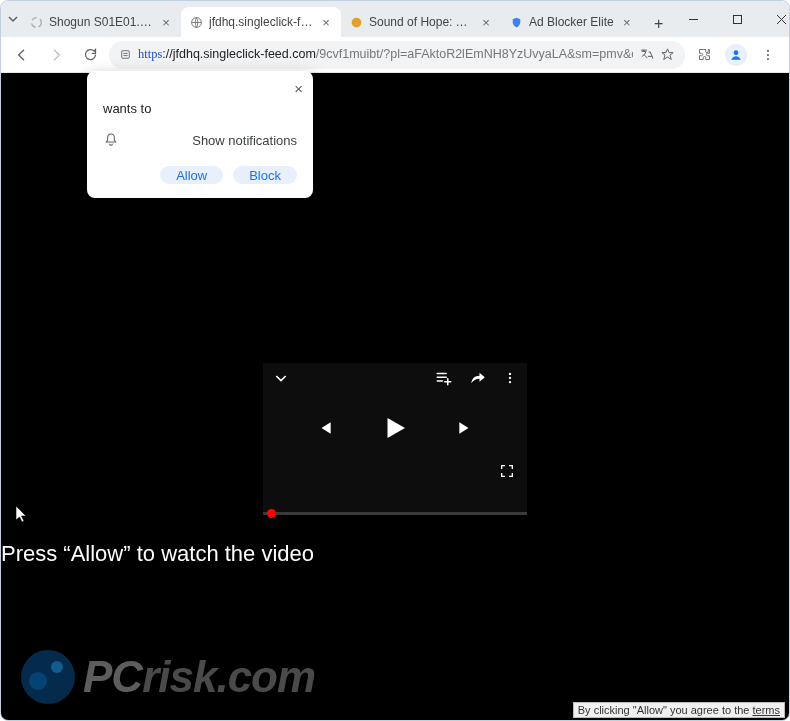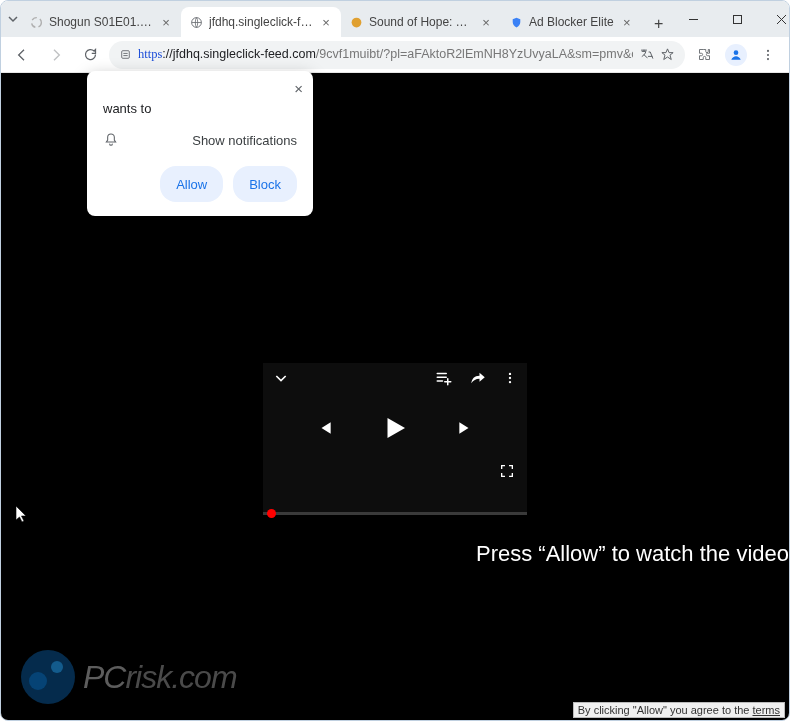--- a/index.html
+++ b/index.html
@@ -178,21 +178,21 @@
 .notif-buttons {
   margin-top: 18px;
   display:flex;justify-content:flex-end;gap:10px;
 }
 .pill-btn {
   background:#e8f0fe;
   color:#1a73e8;
   font-size:13px;
   border:none;
   border-radius:16px;
-  height:36px;
+  height:18px;
   padding: 0 16px;
   cursor:pointer;
 }
 .player {
   position:absolute;
   left:50%; top: 290px;
   transform: translateX(-50%);
   width: 264px;
   height: 152px;
   background:#0d0d0d;
@@ -220,21 +220,21 @@
 .progress .dot {
   position:absolute;
   left:4px; top:-3px;
   width:9px;height:9px;border-radius:50%;
   background:#ff0000;
 }
 .instruction {
   position:absolute;
   top: 468px;
   width:100%;
-  text-align:right;
+  text-align:left;
   color:#fff;
   font-size: 22px;
   font-family: Arial, sans-serif;
 }
 .watermark {
   position:absolute;
   left: 20px;
   bottom: 16px;
   display:flex;
   align-items:center;
@@ -257,22 +257,22 @@
 .wm-logo::after {
   content:"";
   position:absolute;
   width:12px;height:12px;border-radius:50%;
   background:#23a6ff;
   left:30px;top:11px;
 }
 .wm-text {
   font-family: Arial, sans-serif;
   font-style: italic;
-  font-weight: 400;
-  font-size: 32px;
+  font-weight: 700;
+  font-size: 44px;
   color:#888;
   letter-spacing: -1px;
 }
 .wm-text .pc { color:#aaa; }
 .footer-note {
   position:absolute;
   right:4px; bottom:2px;
   background:#f0f0f0;
   border:1px solid #bbb;
   font-size:11px;

